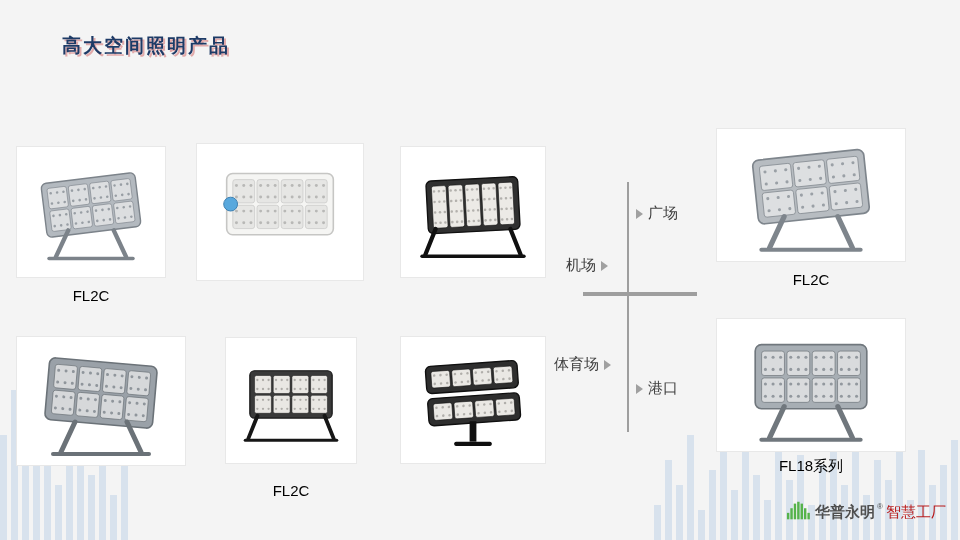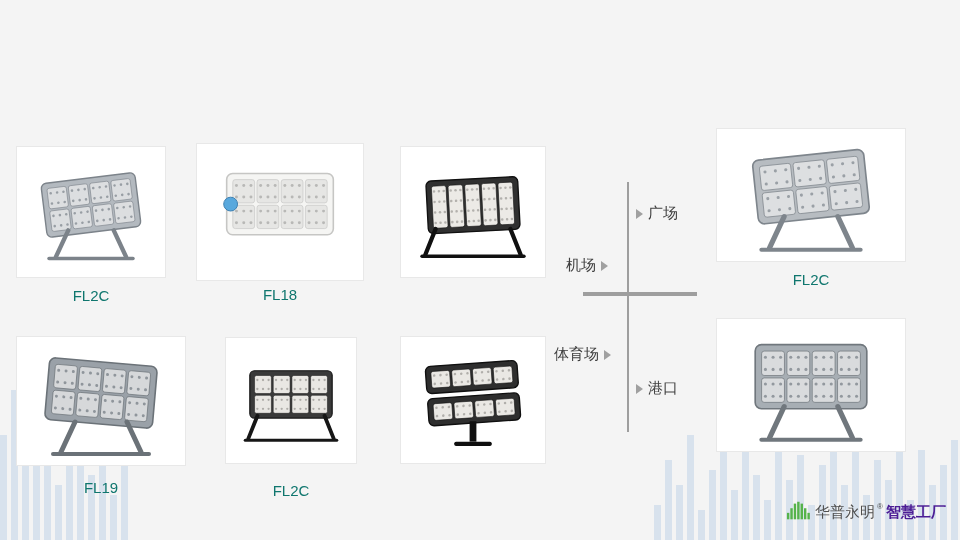--- a/index.html
+++ b/index.html
@@ -13,33 +13,33 @@
   .bars-left{left:0}
   .bars-right{right:2px}
 
   .title{position:absolute;left:62px;top:33px;font-size:19px;font-weight:bold;
          color:#1d3a66;letter-spacing:2px;text-shadow:2px 2px 0 rgba(192,32,32,.35)}
 
   .card{position:absolute;background:#fff;border:1px solid #e8e8e8}
   .photo{position:absolute;left:4px;top:4px;right:4px;bottom:4px}
   .photo svg{display:block;width:100%;height:100%}
 
-  .plabel{position:absolute;text-align:center;color:#0f766e;font-size:15px}
+  .plabel{position:absolute;text-align:center;color:#000000;font-size:15px}
 
   .axis-v{position:absolute;left:627px;top:182px;width:2px;height:250px;background:#9e9e9e}
   .axis-h{position:absolute;left:583px;top:292px;width:114px;height:4px;background:#9e9e9e}
 
   .dlabel{position:absolute;font-size:15px;color:#3f3f3f;display:flex;align-items:center;gap:5px;white-space:nowrap}
   .tri{width:0;height:0;border-top:5px solid transparent;border-bottom:5px solid transparent;
        border-left:7px solid #a0a0a0;display:inline-block}
 
   .footer{position:absolute;right:14px;bottom:16px;display:flex;align-items:center;gap:5px;font-size:15px}
-  .footer .brand{color:#4f4f4f;font-weight:normal}
+  .footer .brand{color:#4f4f4f;font-weight:bold}
   .footer .reg{font-size:8px;color:#4f4f4f;align-self:flex-start;margin:1px -2px 0 -3px}
-  .footer .suffix{color:#4c1d95;font-weight:bold}
+  .footer .suffix{color:#b91c1c;font-weight:normal}
 </style>
 </head>
 <body>
 
 <div class="slide">
 
   <div class="bars bars-left">
       <i style="height: 105px;"></i>
       <i style="height: 150px;"></i>
       <i style="height: 75px;"></i>
@@ -77,20 +77,21 @@
       <i style="height: 80px;"></i>
       <i style="height: 60px;"></i>
       <i style="height: 110px;"></i>
       <i style="height: 40px;"></i>
       <i style="height: 90px;"></i>
       <i style="height: 55px;"></i>
       <i style="height: 75px;"></i>
       <i style="height: 100px;"></i>
     </div>
 
+  <h1 class="title">高大空间照明产品</h1>
 
   <figure class="card" style="left:16px;top:146px;width:150px;height:132px">
     <div class="photo">
         <svg viewBox="0 0 160 120" preserveAspectRatio="xMidYMid meet">
           <g transform="rotate(-7 80 52)">
             <rect x="26" y="21" width="108" height="62" rx="6" fill="#b3b9bf" stroke="#7c838a" stroke-width="1.6"></rect>
             <rect x="32.2" y="27.2" width="22.1" height="23.6" rx="2.5" fill="#dcdee0" stroke="#7c838a" stroke-width="0.7"></rect>
             <circle cx="35.9" cy="33.1" r="1.5" fill="#989ea4"></circle>
             <circle cx="35.9" cy="44.9" r="1.5" fill="#989ea4"></circle>
             <circle cx="43.3" cy="33.1" r="1.5" fill="#989ea4"></circle>
@@ -289,21 +290,20 @@
             <circle cx="124.9" cy="58.2" r="1.5" fill="#b3b1ad"></circle>
             <circle cx="124.9" cy="70.6" r="1.5" fill="#b3b1ad"></circle>
           </g>
           <path d="M36 80 L24 110 M124 80 L136 110" stroke="#101010" stroke-width="5" stroke-linecap="round"></path>
           <path d="M20 112 L140 112" stroke="#101010" stroke-width="4" stroke-linecap="round"></path>
         </svg>
       </div>
   </figure>
 
   <div class="plabel" style="left:16px;top:287px;width:150px">FL2C</div>
-  <div class="plabel" style="left:196px;top:286px;width:168px">FL18</div>
 
   <figure class="card" style="left:16px;top:336px;width:170px;height:130px">
     <div class="photo">
         <svg viewBox="0 0 160 120" preserveAspectRatio="xMidYMid meet">
           <g transform="rotate(5 80 52)">
             <rect x="26" y="21" width="108" height="62" rx="6" fill="#9aa1a8" stroke="#6b7278" stroke-width="1.6"></rect>
             <rect x="32.2" y="27.2" width="22.1" height="23.6" rx="2.5" fill="#d6d8da" stroke="#6b7278" stroke-width="0.7"></rect>
             <circle cx="35.9" cy="33.1" r="1.5" fill="#8f959b"></circle>
             <circle cx="35.9" cy="44.9" r="1.5" fill="#8f959b"></circle>
             <circle cx="43.3" cy="33.1" r="1.5" fill="#8f959b"></circle>
@@ -494,21 +494,20 @@
             <circle cx="116.8" cy="75.9" r="1.5" fill="#b0aeaa"></circle>
             <circle cx="124.1" cy="66.1" r="1.5" fill="#b0aeaa"></circle>
             <circle cx="124.1" cy="75.9" r="1.5" fill="#b0aeaa"></circle>
           </g>
           <rect x="76" y="85" width="8" height="24" fill="#0f0f0f"></rect>
           <rect x="58" y="109" width="44" height="5" rx="2" fill="#0f0f0f"></rect>
         </svg>
       </div>
   </figure>
 
-  <div class="plabel" style="left:16px;top:479px;width:170px">FL19</div>
   <div class="plabel" style="left:225px;top:482px;width:132px">FL2C</div>
 
   <figure class="card" style="left:716px;top:128px;width:190px;height:134px">
     <div class="photo">
         <svg viewBox="0 0 160 120" preserveAspectRatio="xMidYMid meet">
           <g transform="rotate(-6 80 52)">
             <rect x="26" y="21" width="108" height="62" rx="6" fill="#b7bcc1" stroke="#7e858c" stroke-width="1.6"></rect>
             <rect x="32.2" y="27.2" width="30.3" height="23.6" rx="2.5" fill="#dddfe1" stroke="#7e858c" stroke-width="0.7"></rect>
             <circle cx="37.2" cy="33.1" r="1.5" fill="#9aa0a6"></circle>
             <circle cx="37.2" cy="44.9" r="1.5" fill="#9aa0a6"></circle>
@@ -619,33 +618,34 @@
             <circle cx="116.8" cy="59.1" r="1.5" fill="#92989e"></circle>
             <circle cx="116.8" cy="70.9" r="1.5" fill="#92989e"></circle>
             <circle cx="124.1" cy="59.1" r="1.5" fill="#92989e"></circle>
             <circle cx="124.1" cy="70.9" r="1.5" fill="#92989e"></circle>
           </g>
           <path d="M54 81 L40 111 M106 81 L120 111" stroke="#70777d" stroke-width="5" stroke-linecap="round" fill="none"></path>
           <path d="M32 113 L128 113" stroke="#70777d" stroke-width="4" stroke-linecap="round"></path>
         </svg>
       </div>
   </figure>
+  <div class="plabel" style="left:716px;top:457px;width:190px">FL18系列</div>
 
   <div class="axis-v"></div>
   <div class="axis-h"></div>
 
   <div class="dlabel" style="left:636px;top:204px">
     <span class="tri"></span>
     <span>广场</span>
   </div>
   <div class="dlabel" style="left:566px;top:256px">
     <span>机场</span>
     <span class="tri"></span>
   </div>
-  <div class="dlabel" style="left:554px;top:345px">
+  <div class="dlabel" style="left:554px;top:355px">
     <span>体育场</span>
     <span class="tri"></span>
   </div>
   <div class="dlabel" style="left:636px;top:379px">
     <span class="tri"></span>
     <span>港口</span>
   </div>
 
   <div class="footer">
     <span>

